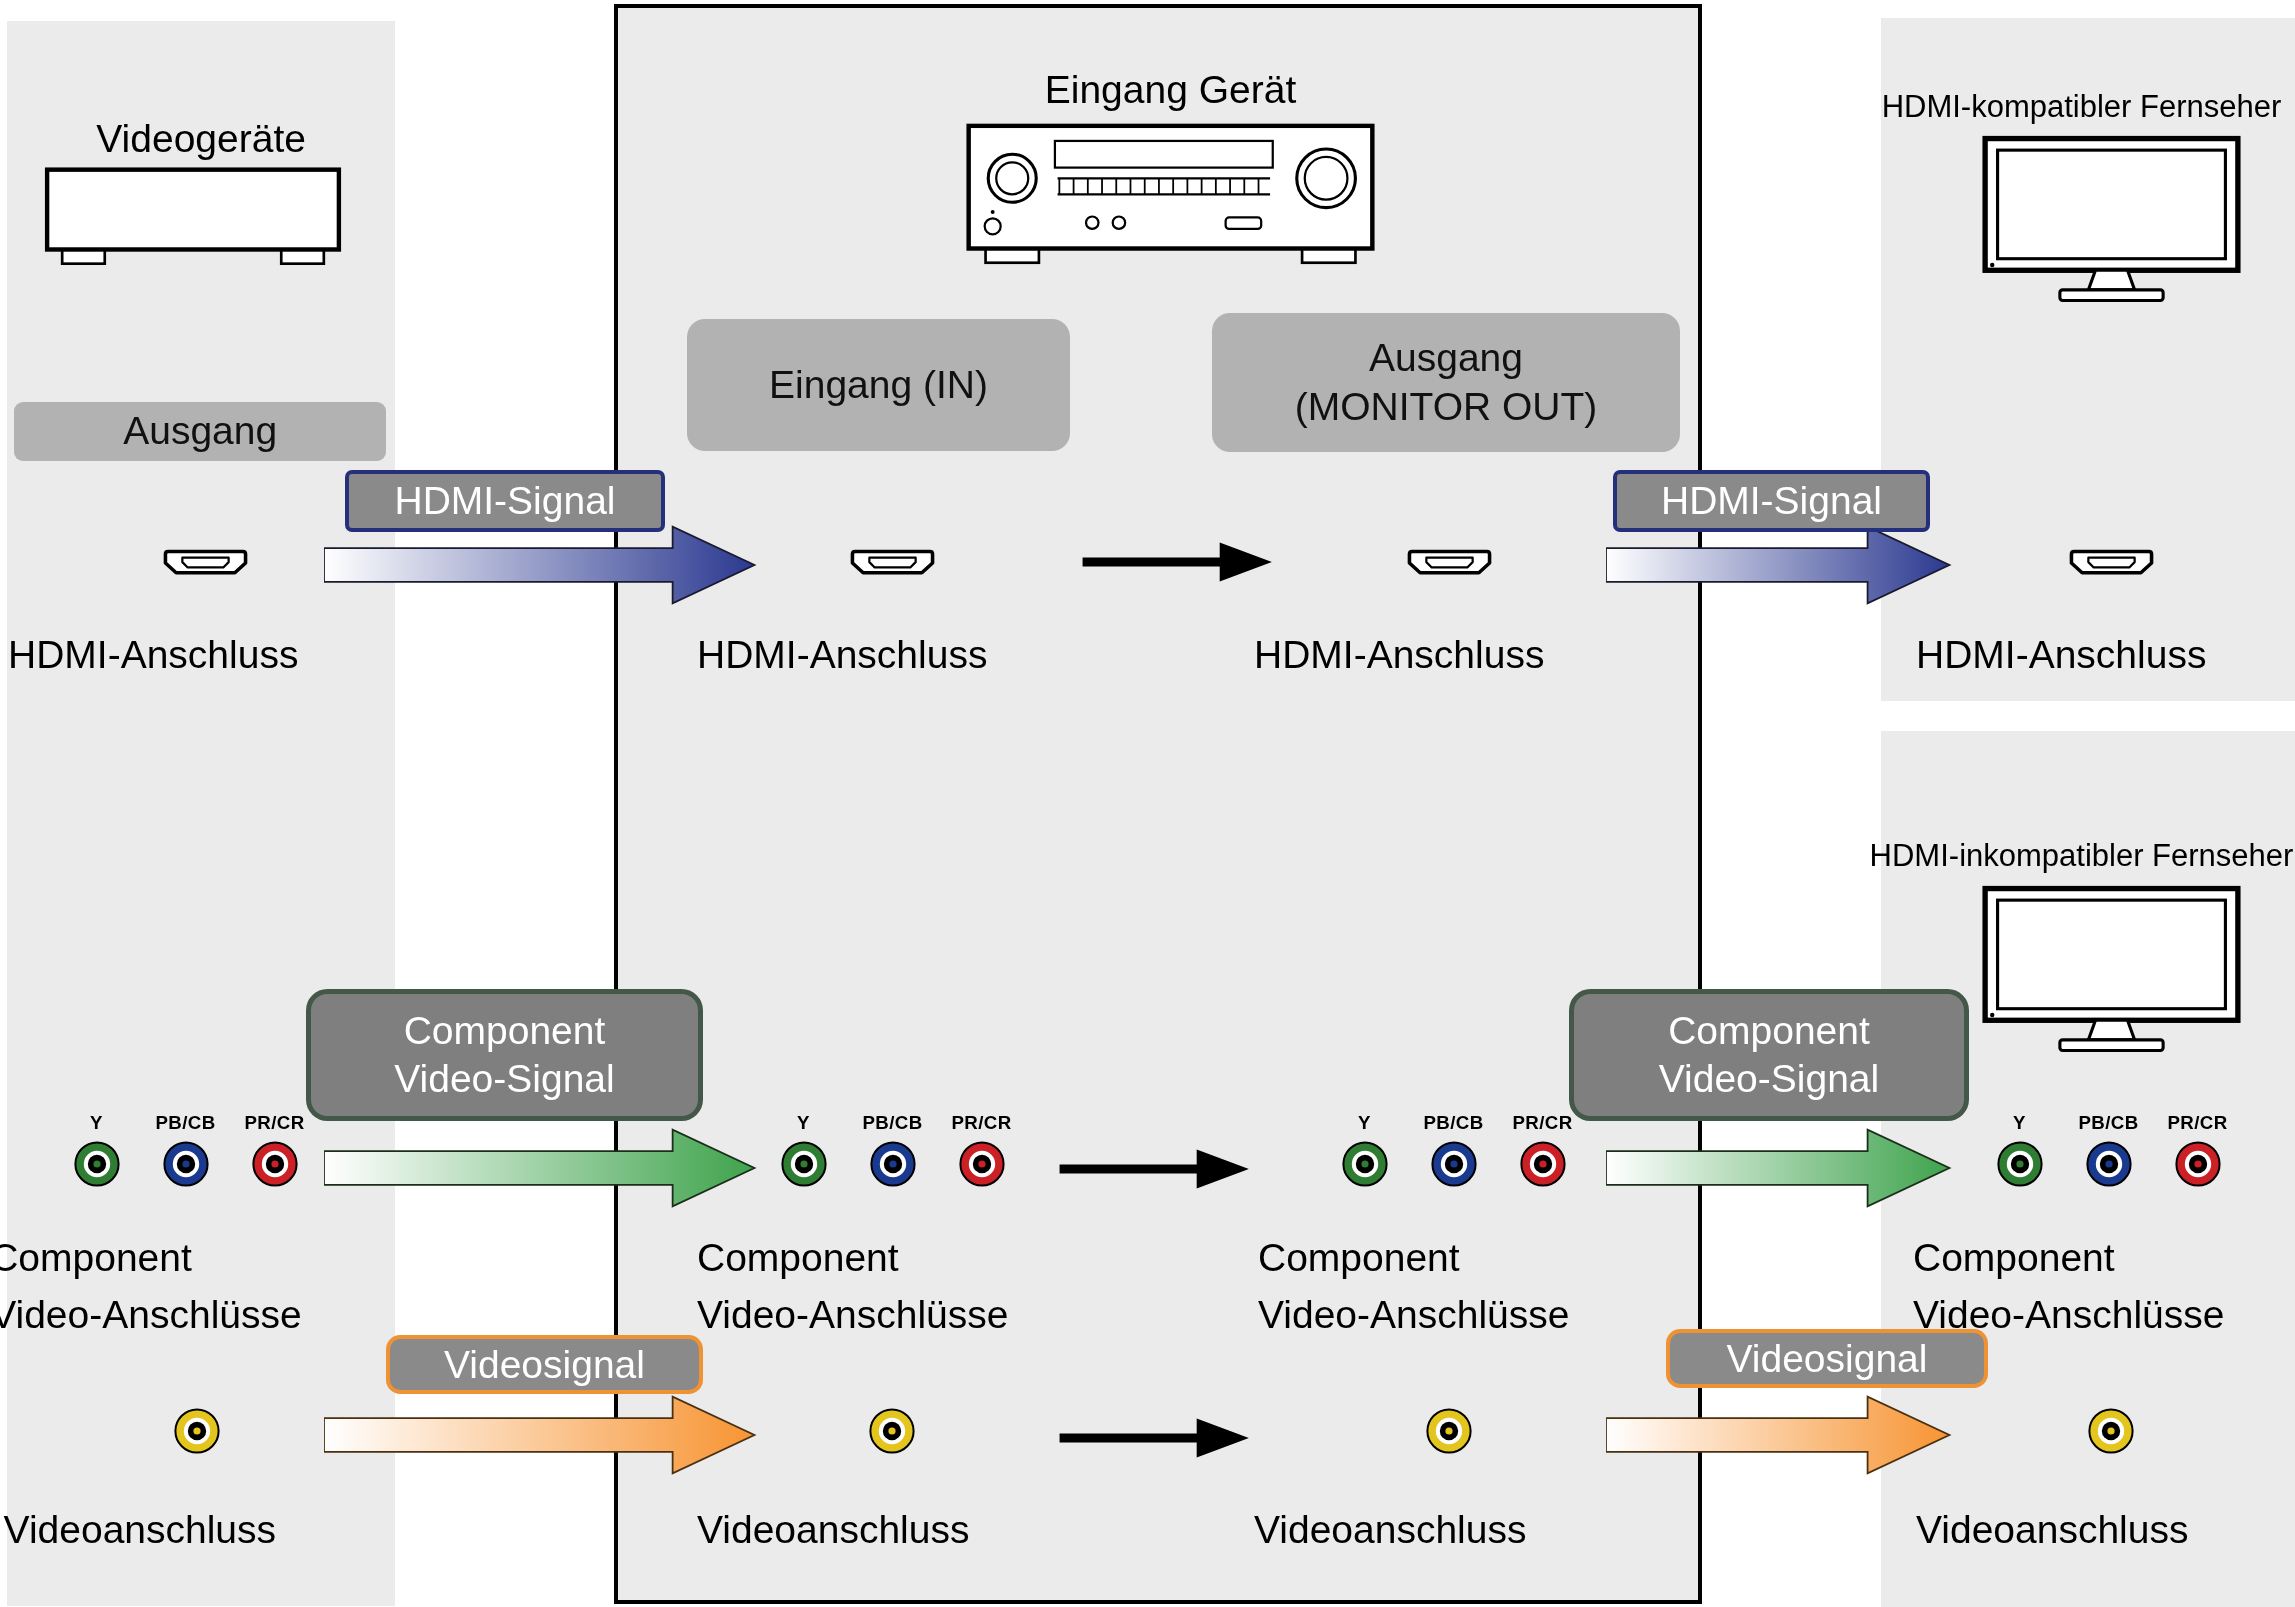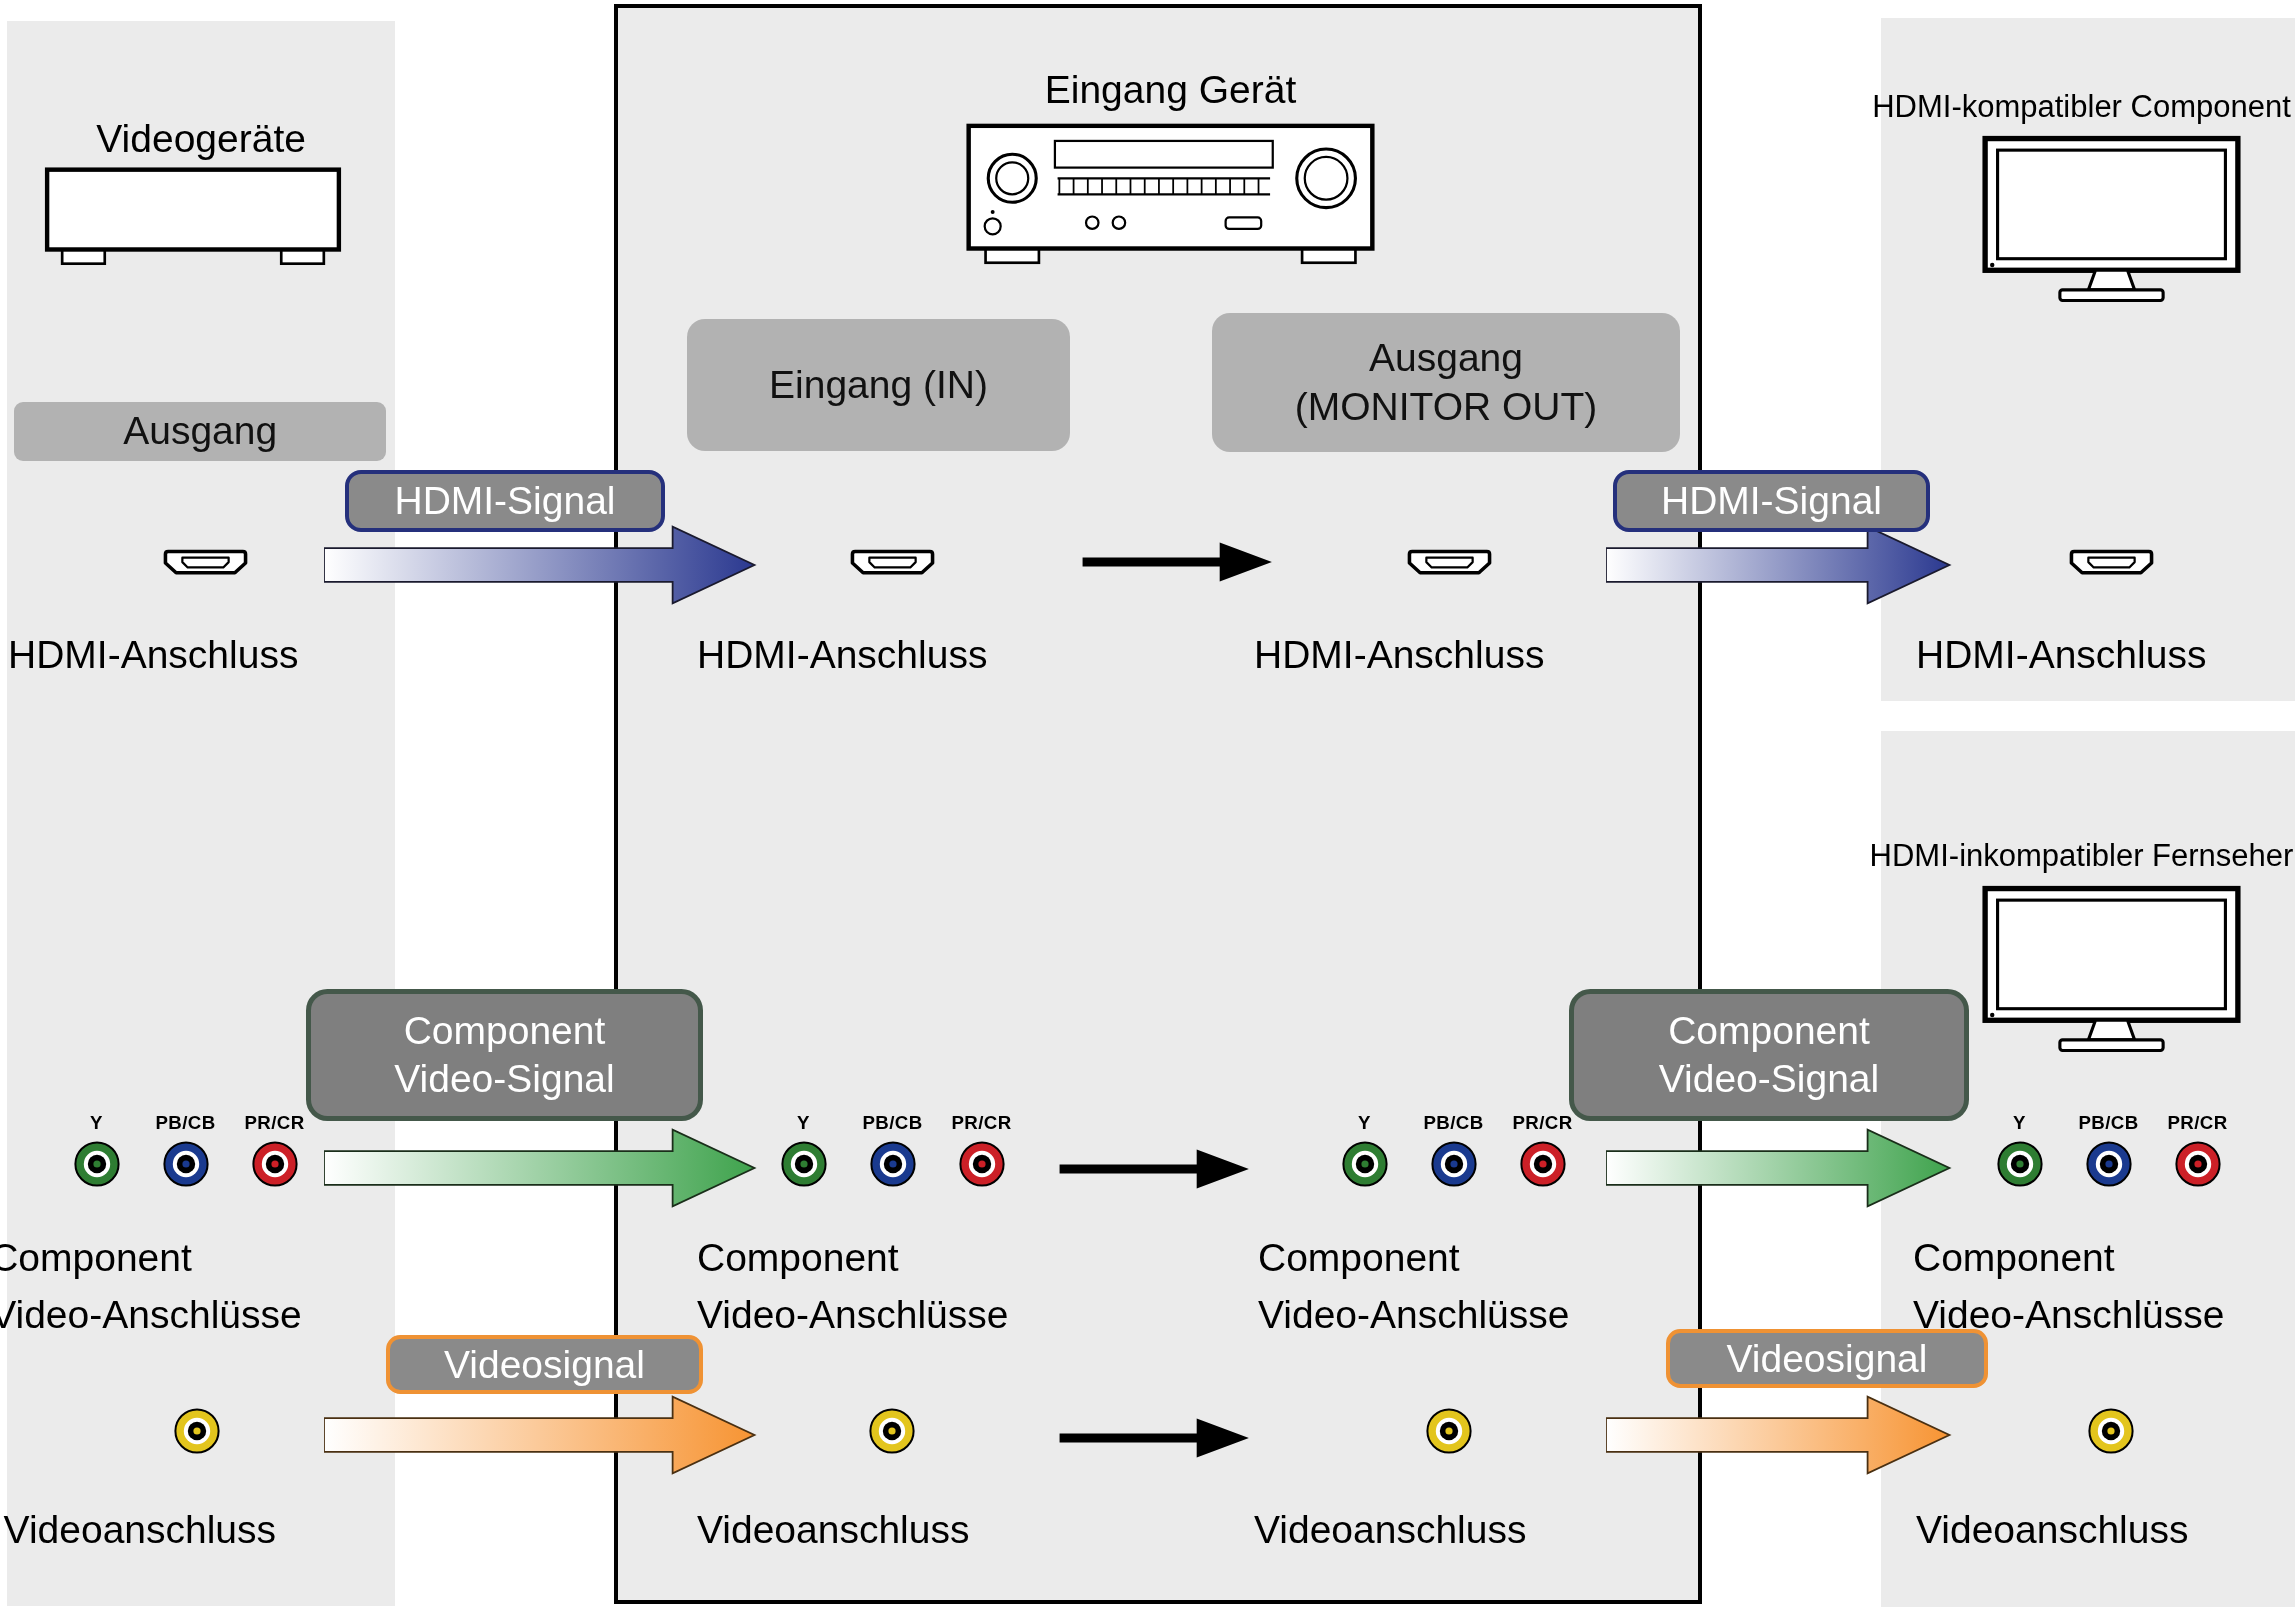--- a/index.html
+++ b/index.html
@@ -15,21 +15,21 @@
 
   .glabel { position: absolute; background: #b2b2b2; color: #111;
             display: flex; align-items: center; justify-content: center;
             font-size: 39px; text-align: center; white-space: pre-line; line-height: 1.25; }
   .r8  { border-radius: 9px; }
   .r18 { border-radius: 18px; }
 
   .sig { position: absolute; background: #8a8a8a; color: #fff;
          display: flex; align-items: center; justify-content: center;
          font-size: 39px; text-align: center; white-space: pre-line; line-height: 1.22; }
-  .sig-hdmi  { border: 4.4px solid #25307c; border-radius: 16px; }
+  .sig-hdmi  { border: 4.4px solid #25307c; border-radius: 7px; }
   .sig-comp  { border: 5.3px solid #44584a; border-radius: 21.4px; background: #7f7f7f; }
   .sig-video { border: 4.4px solid #ef9234; border-radius: 14.2px; margin-left: 40px; }
 
   .caption { position: absolute; font-size: 39px; text-align: left;
              white-space: pre-line; line-height: 1.45; }
 
   .abs { position: absolute; }
 
   .jack-group { position: absolute; display: flex; width: 267px; height: 105px; }
   .jack-col { flex: 1 1 0; display: flex; flex-direction: column; align-items: center; gap: 6.2px; }
@@ -102,21 +102,21 @@
     </defs>
   </svg>
 
   <div class="panel" style="left:7.1px;top:21.4px;width:388px;height:1585px"></div>
   <div class="panel" style="left:1881px;top:18px;width:415px;height:683px"></div>
   <div class="panel" style="left:1881px;top:731px;width:415px;height:876px"></div>
   <div class="device-box" style="left:614px;top:3.6px;width:1088px;height:1600px"></div>
 
   <div class="title" style="left:7.1px;top:117px;width:388px">Videogeräte</div>
   <div class="title" style="left:948px;top:68px;width:445px">Eingang Gerät</div>
-  <div class="tv-title" style="left:1868px;top:89px;width:427px">HDMI-kompatibler Component</div>
+  <div class="tv-title" style="left:1868px;top:89px;width:427px">HDMI-kompatibler Fernseher</div>
   <div class="tv-title" style="left:1868px;top:838px;width:427px">HDMI-inkompatibler Fernseher</div>
 
   <svg class="abs" style="left:44px;top:167px" width="298" height="102" viewBox="0 0 335 115">
       <use href="#player"></use>
     </svg>
   <svg class="abs" style="left:966px;top:123px" width="409" height="147" viewBox="0 0 460 165">
       <use href="#receiver"></use>
     </svg>
   <svg class="abs" style="left:1978px;top:135px" width="267" height="178" viewBox="0 0 300 200">
       <use href="#tv"></use>

